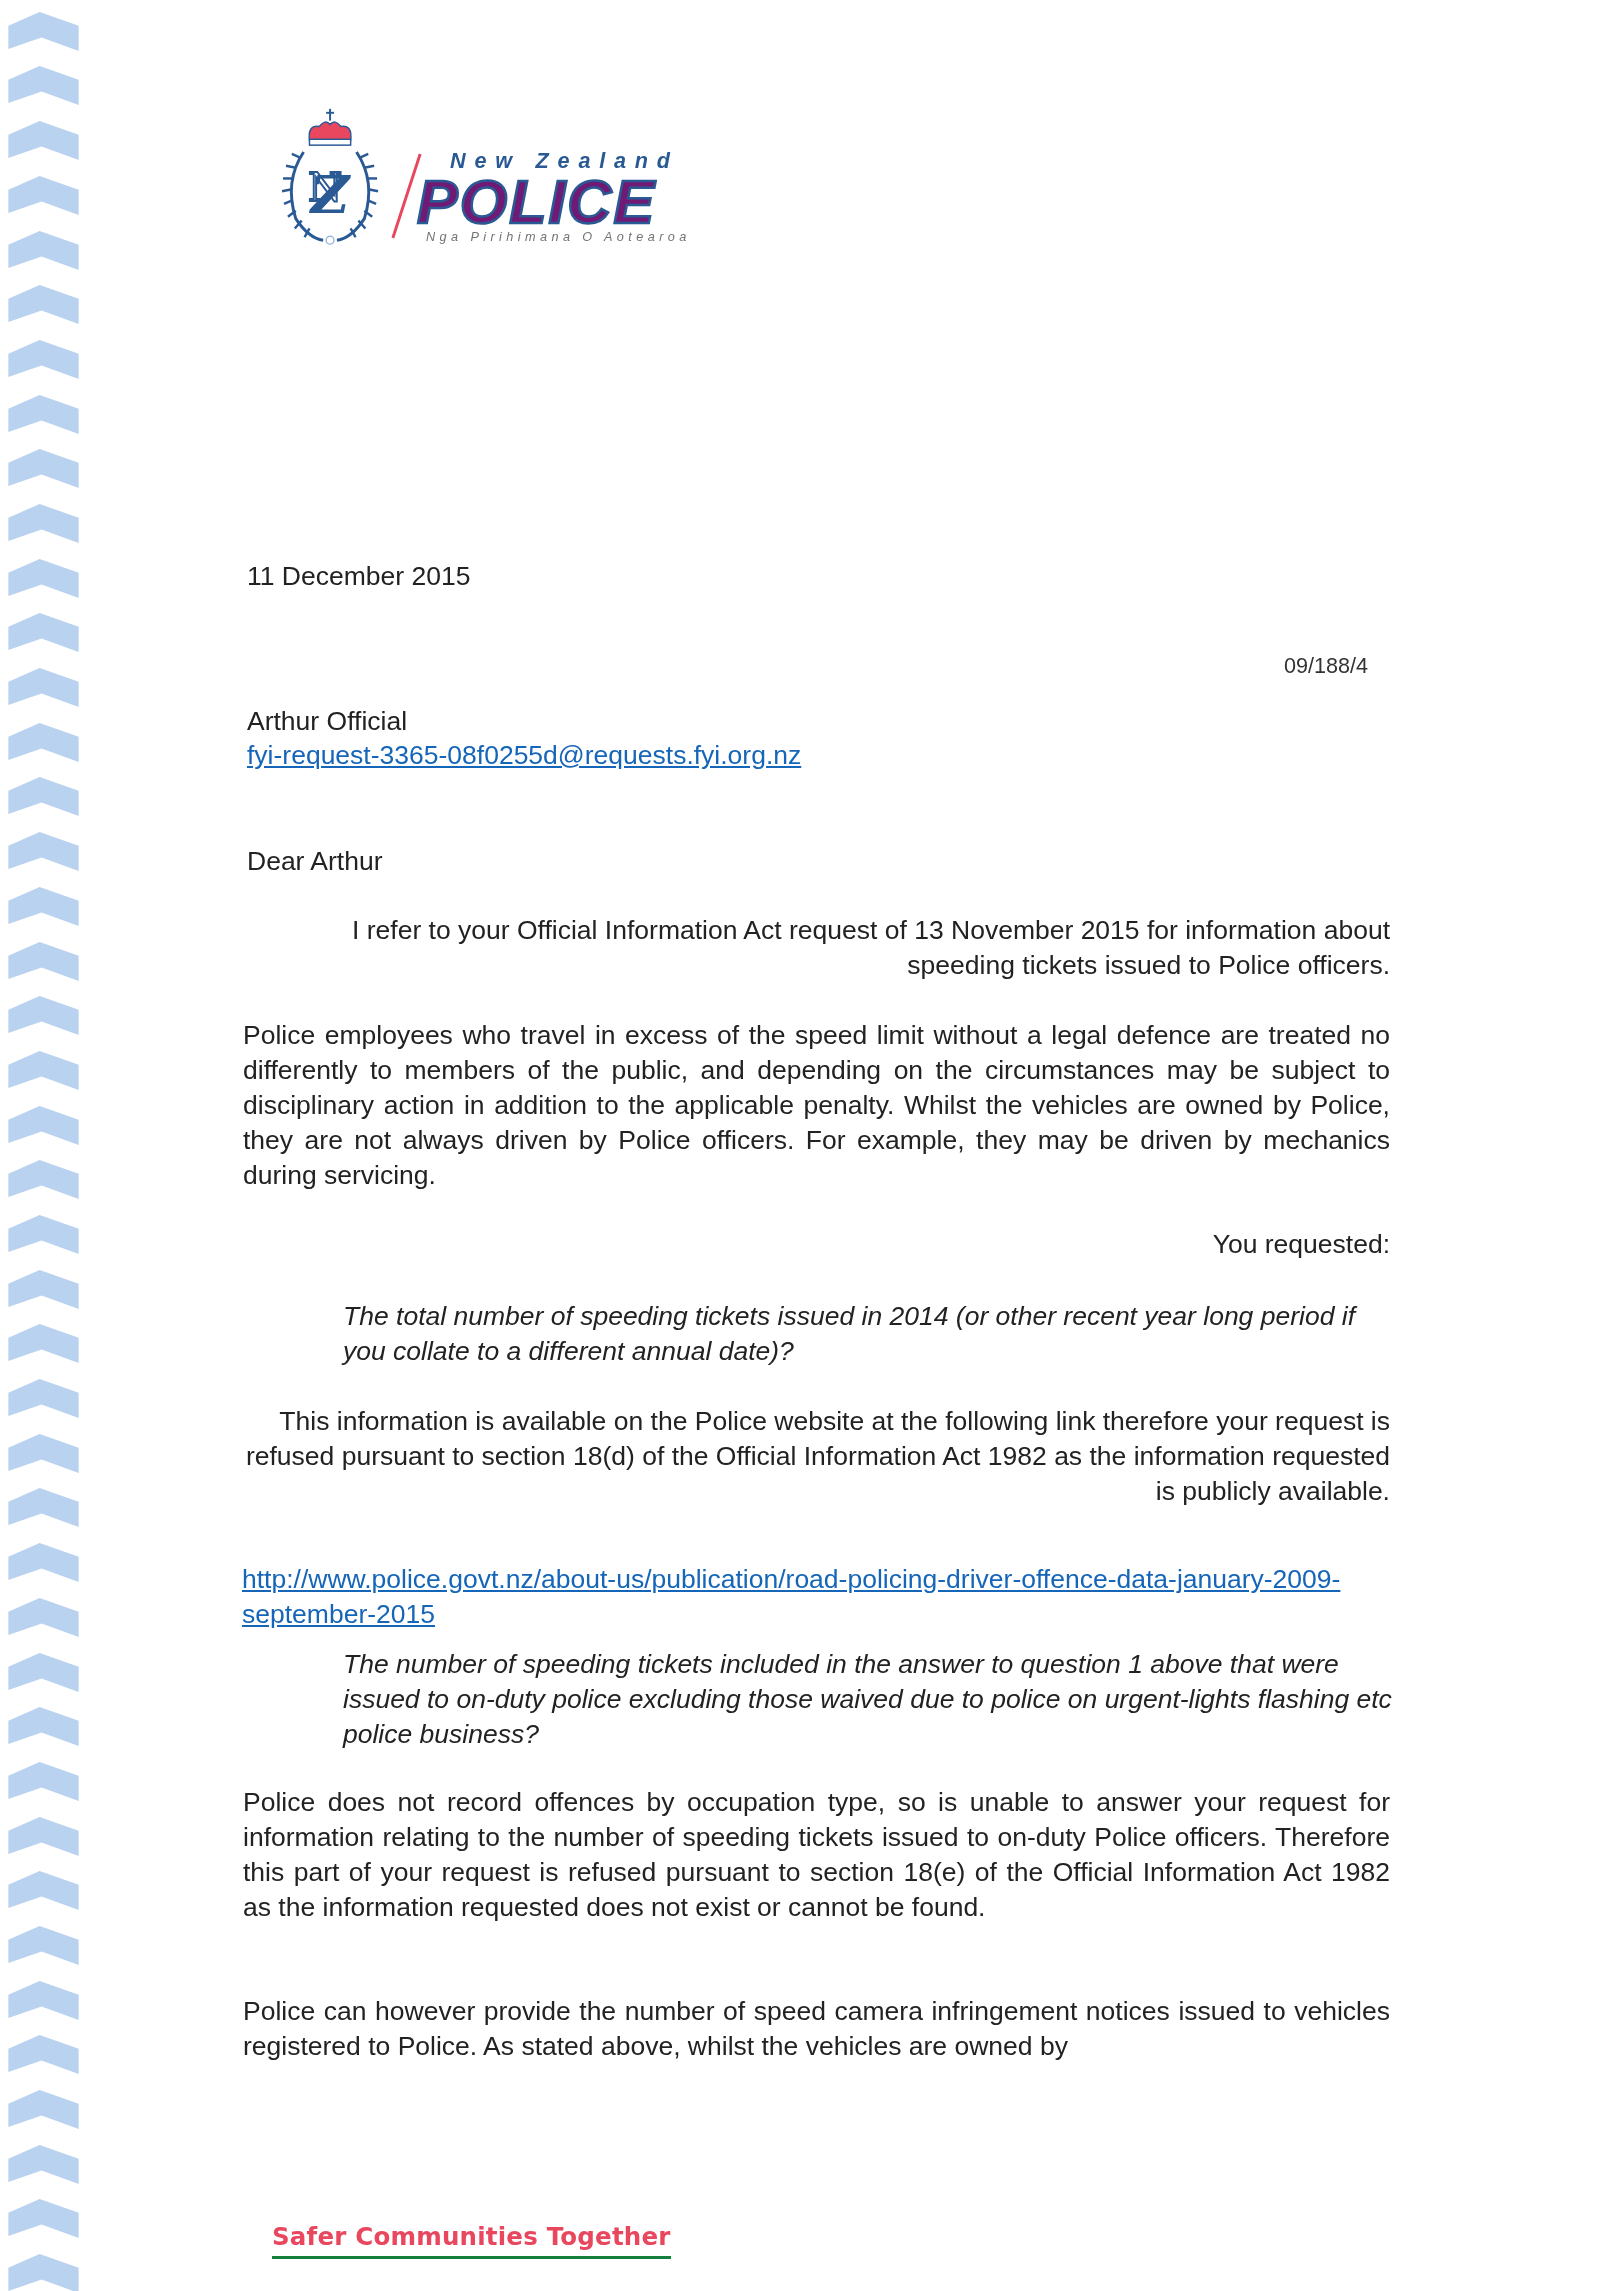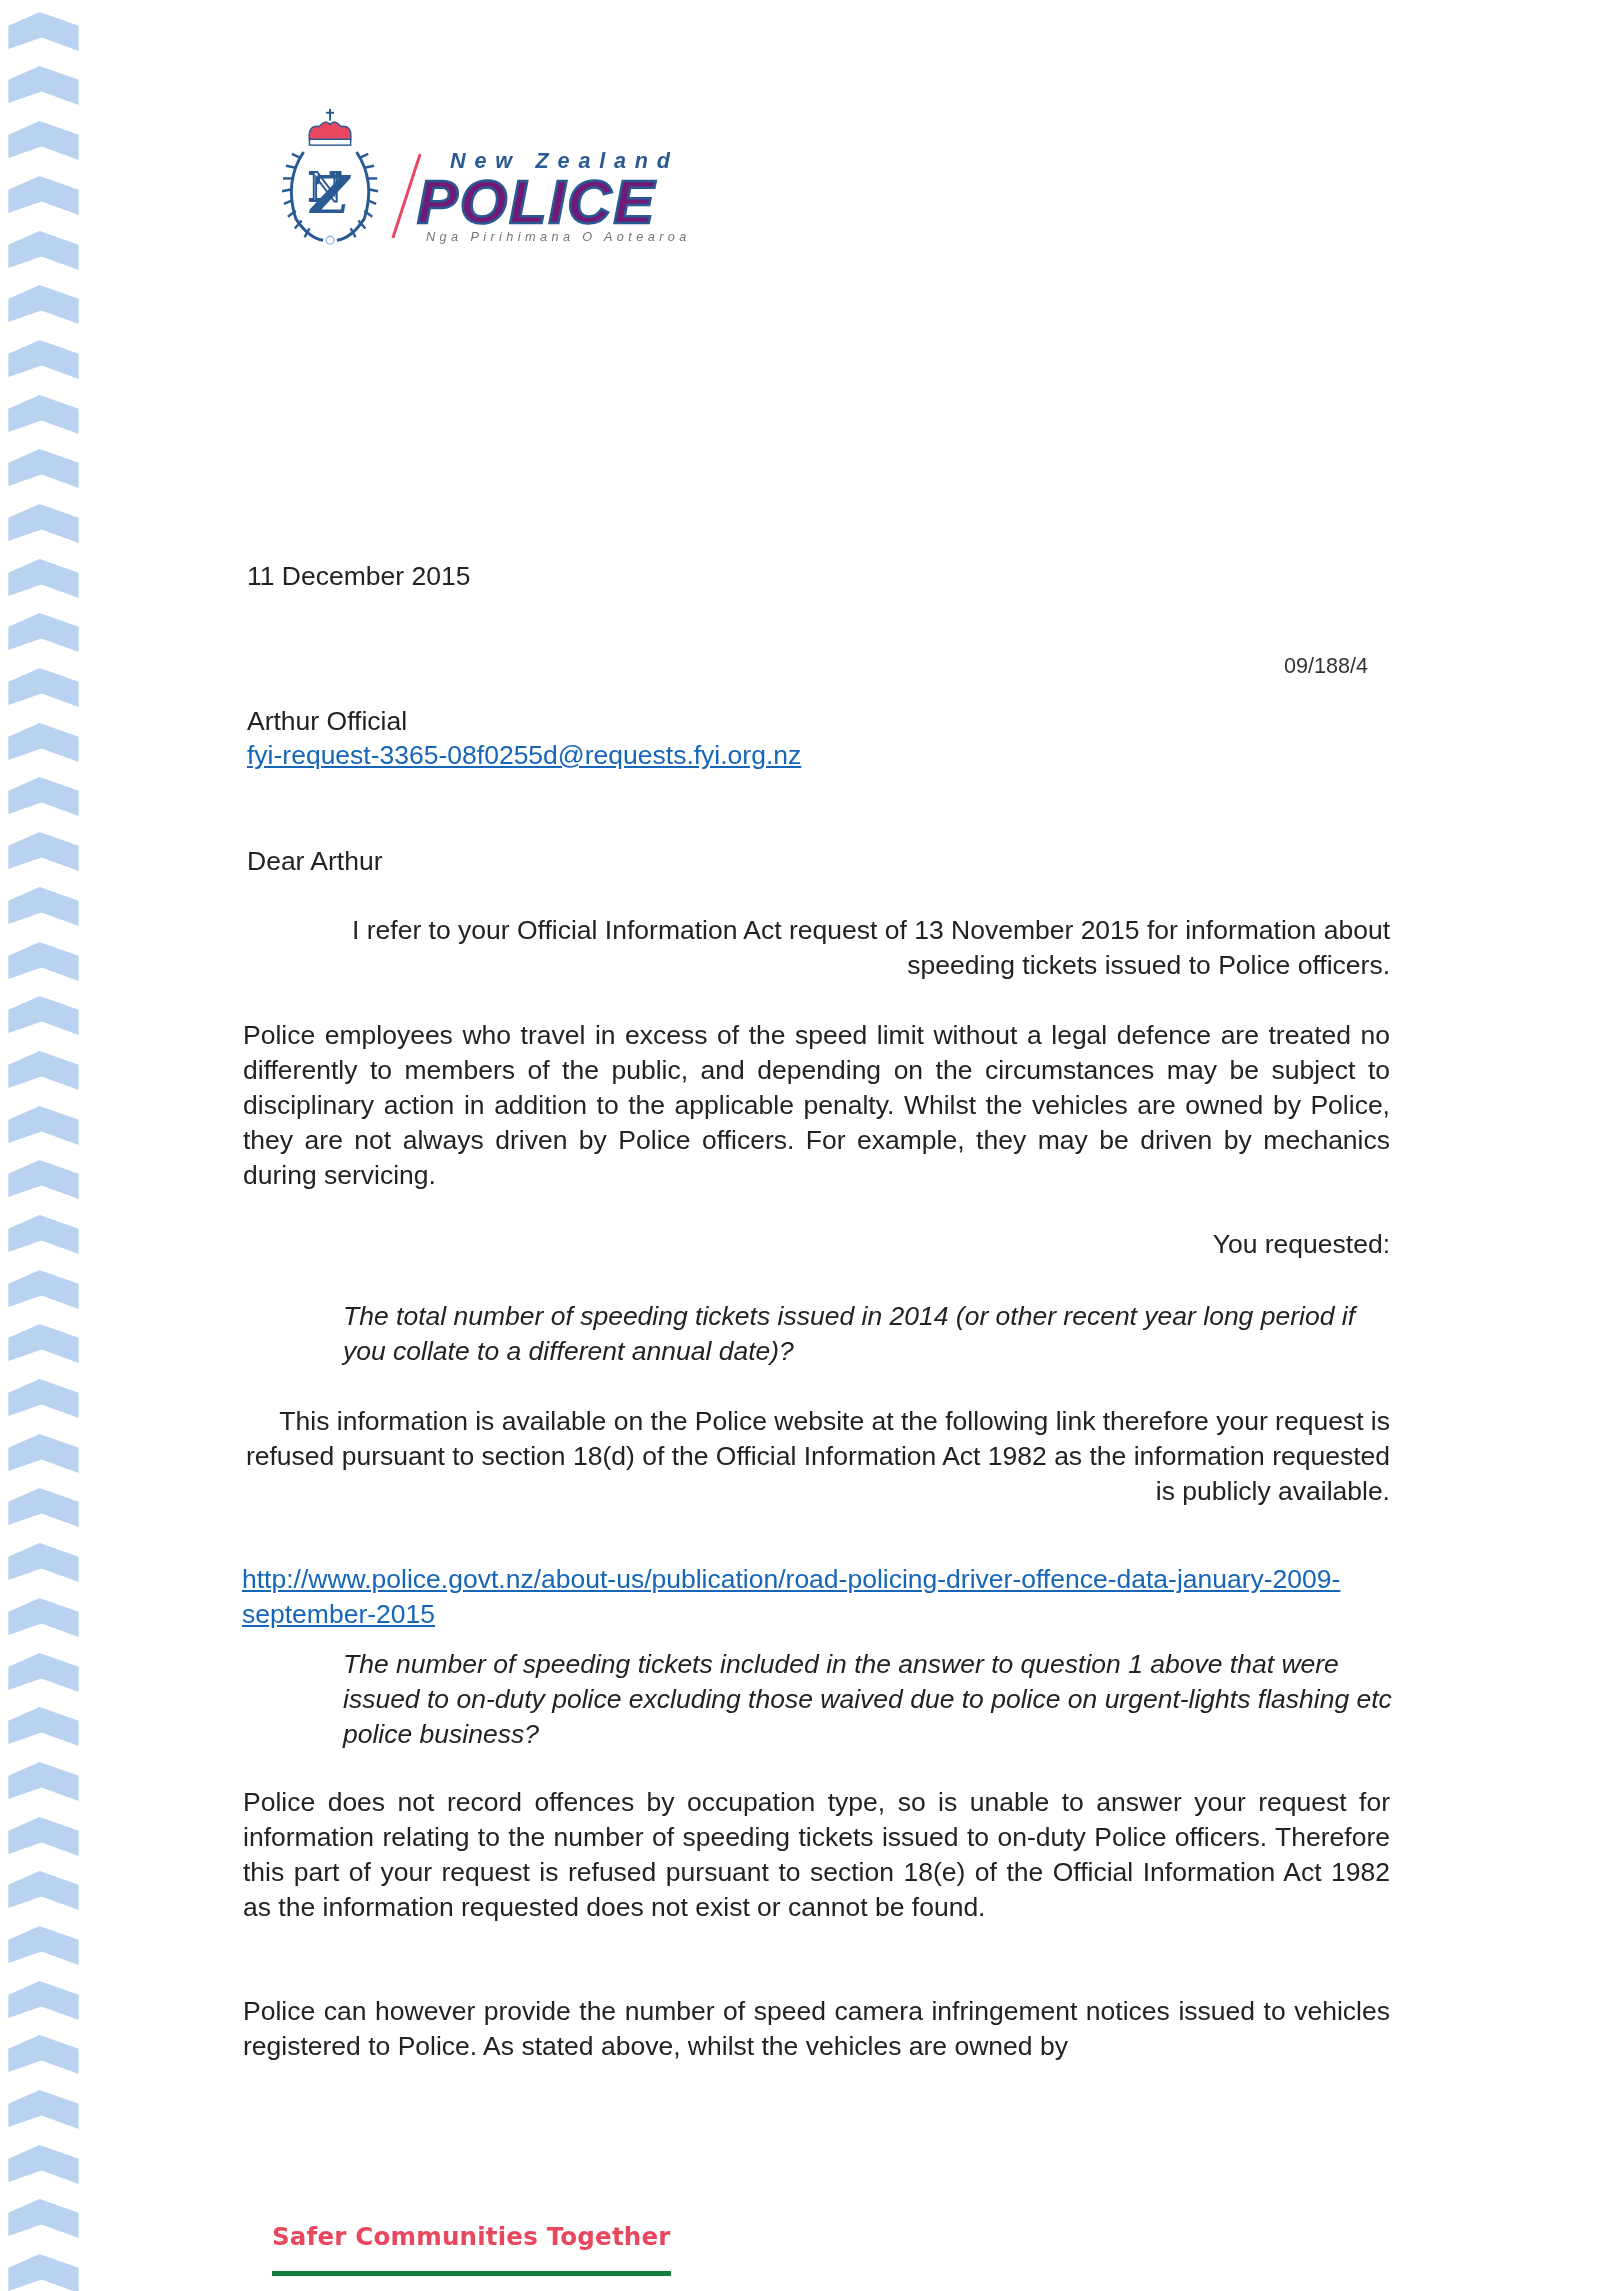--- a/index.html
+++ b/index.html
@@ -35,21 +35,21 @@
   .recipient-name { left: 247px; top: 704px; }
   .recipient-email { left: 247px; top: 738px; color: #1565b8; text-decoration: underline; }
   .salutation { left: 247px; top: 844px; }
   .para { left: 243px; width: 1147px; text-align: justify; }
   .para.left { text-align: right; }
   .quote { left: 343px; width: 1049px; font-style: italic; text-align: left; }
   .link { left: 242px; width: 1157px; color: #1565b8; text-decoration: underline; }
 
   .footer-slogan {
     position: absolute; left: 272px; top: 2222px; font-size: 24.5px; font-weight: bold;
-    color: #e8475e; border-bottom: 5px solid #15803d; padding-bottom: 20px;
+    color: #e8475e; border-bottom: 3px solid #15803d; padding-bottom: 5px;
     font-family: "DejaVu Sans", sans-serif; letter-spacing: 0.2px;
   }
 </style>
 </head>
 <body>
 
 <div class="chevron-strip" id="chevrons">
     <svg class="chevron" viewBox="0 0 72 42" style="top: 11.8px;">
       <path d="M0 14 L32 0 L72 14 L72 40 L34 26 L0 38 Z" fill="#b9d2ef"></path>
     </svg>

